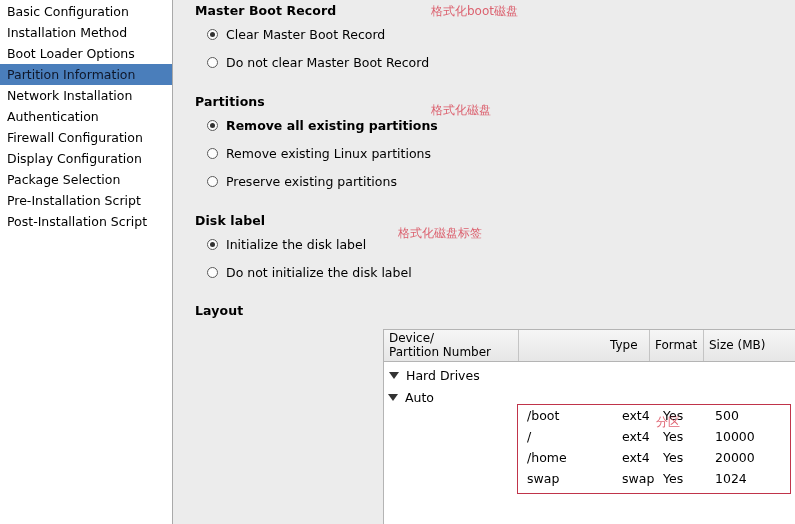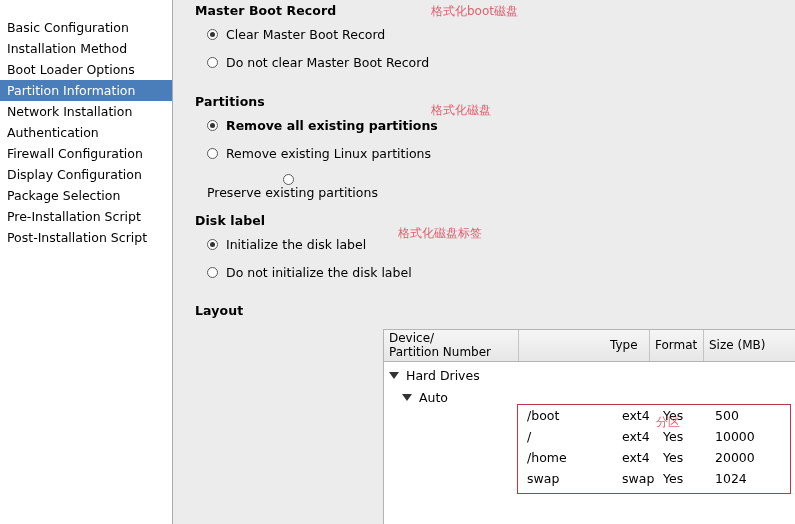--- a/index.html
+++ b/index.html
@@ -20,34 +20,34 @@
   
   #sidebar {
     position: absolute;
     left: 0;
     top: 0;
     width: 173px;
     height: 524px;
     background: #ffffff;
     border-right: 1px solid #a9a9a9;
     box-sizing: border-box;
-    padding-top: 17px;
+    padding-top: 1px;
   }
   .side-item {
     height: 21px;
     line-height: 21px;
     padding-left: 7px;
     font-size: 12.5px;
     color: #000000;
     white-space: nowrap;
     overflow: hidden;
   }
   .side-item.selected {
     background: #4a7ebb;
-    color: #ffffff;
+    color: #0f172a;
   }
 
   
   #main {
     position: absolute;
     left: 181px;
     top: 0;
     right: 0;
     bottom: 0;
   }
@@ -208,21 +208,21 @@
   <div class="abs section-title" style="left:14px; top:94px;">Partitions</div>
 
   <div class="abs radio-row" style="left:26px; top:118px;font-weight:bold;">
     <span class="radio on"></span>
     <span class="radio-label">Remove all existing partitions</span>
   </div>
   <div class="abs radio-row" style="left:26px; top:146px;">
     <span class="radio"></span>
     <span class="radio-label">Remove existing Linux partitions</span>
   </div>
-  <div class="abs radio-row" style="left:26px; top:174px;flex-direction:column;">
+  <div class="abs radio-row" style="left:26px; top:174px;">
     <span class="radio"></span>
     <span class="radio-label">Preserve existing partitions</span>
   </div>
 
   <div class="abs section-title" style="left:14px; top:213px;">Disk label</div>
 
   <div class="abs radio-row" style="left:26px; top:237px;">
     <span class="radio on"></span>
     <span class="radio-label">Initialize the disk label</span>
   </div>
@@ -248,21 +248,21 @@
       </div>
       <div class="th" style="left:320px; width:273px; padding-top:9px; border-right:none;">
         <span>Size (MB)</span>
       </div>
     </div>
 
     <div class="tree-row" style="left:5px; top:38px;">
       <span class="tri"></span>
       <span>Hard Drives</span>
     </div>
-    <div class="tree-row" style="left:18px; top:60px;">
+    <div class="tree-row" style="left:4px; top:60px;">
       <span class="tri"></span>
       <span>Auto</span>
     </div>
 
     <div id="part-box">
       <div class="part-row">
         <span class="part-cell pc-mount">/boot</span>
         <span class="part-cell pc-type">ext4</span>
         <span class="part-cell pc-format">Yes</span>
         <span class="part-cell pc-size">500</span>

